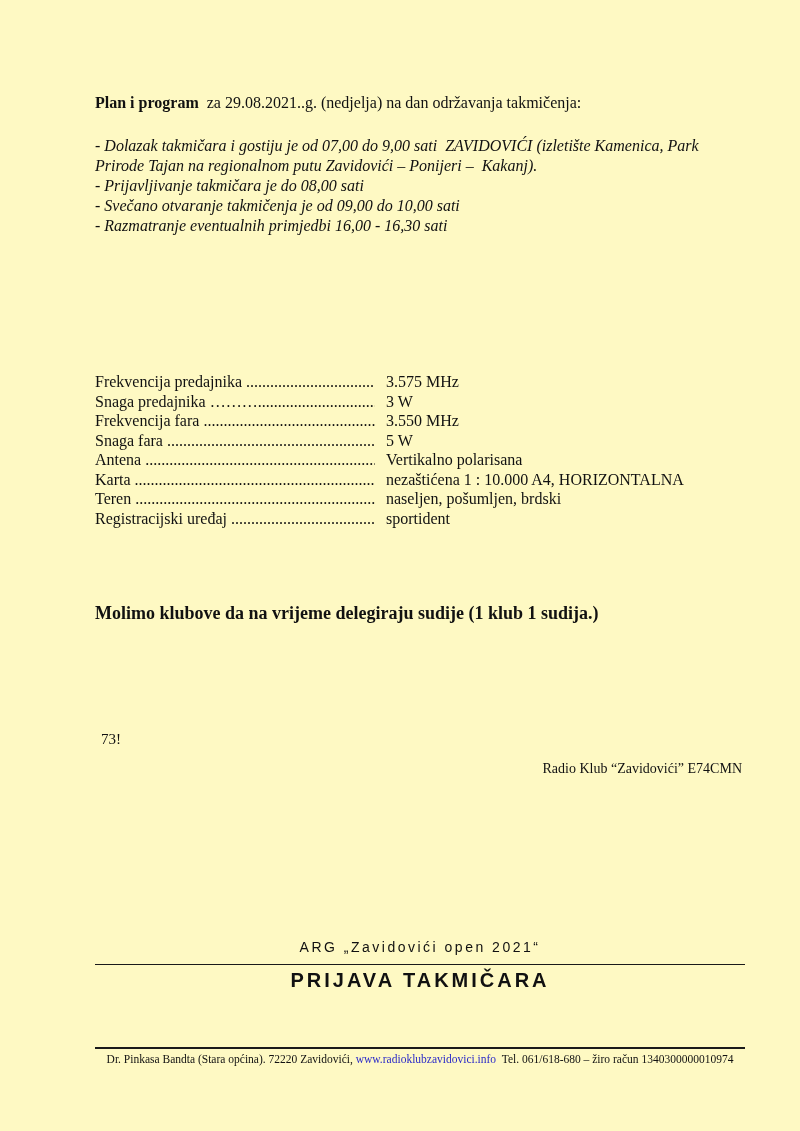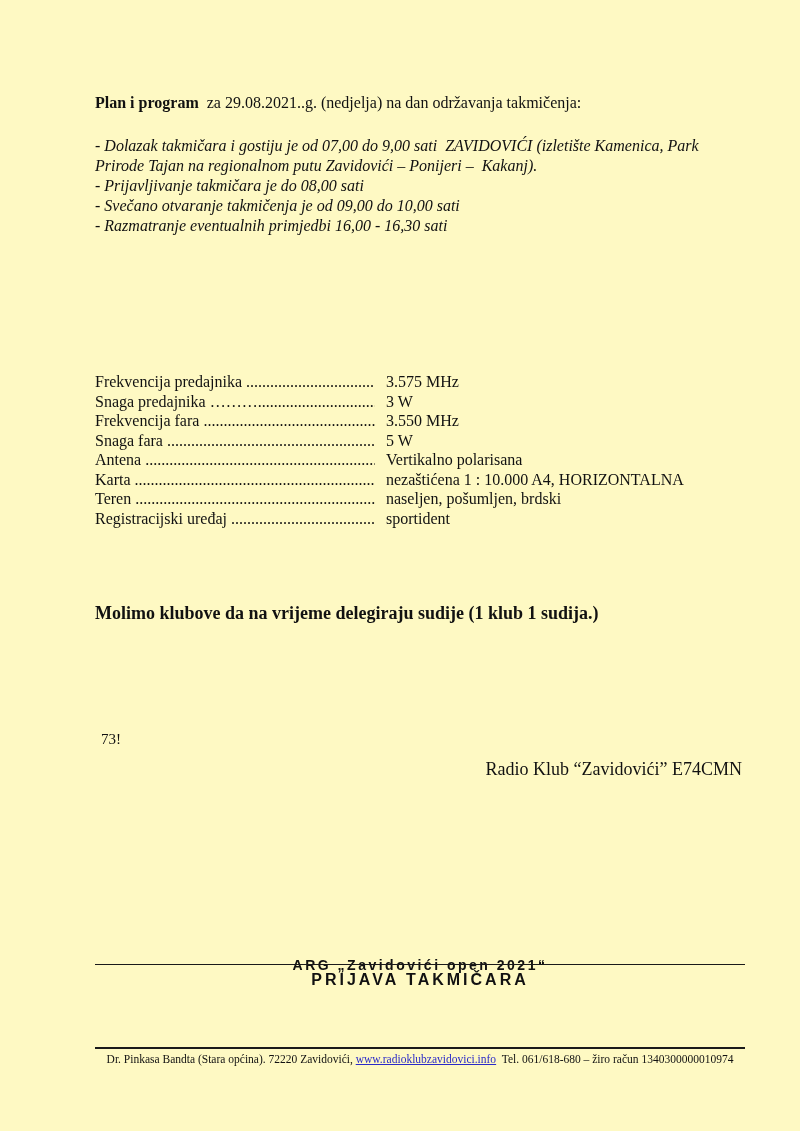--- a/index.html
+++ b/index.html
@@ -52,59 +52,57 @@
   }
 
   .salutation {
     left: 101px; top: 712px;
     font-size: 15px; line-height: 20px; margin-top: 17px;
   }
 
   .signature {
     left: 95px; top: 760px; width: 647px;
     text-align: right;
-    font-size: 18px; line-height: 18px;
+    font-size: 14px; line-height: 18px;
   }
 
   .event-title {
     left: 95px; top: 938px; width: 650px;
     text-align: center;
     font-family: "Liberation Sans", "DejaVu Sans", sans-serif;
-    font-size: 14px; line-height: 18px; font-weight: bold;
+    font-size: 14px; line-height: 18px; font-weight: normal;
     letter-spacing: 2.5px;
-    margin-top: 18px;
   }
 
   .rule-thin {
     left: 95px; top: 964px; width: 650px; height: 0;
     border-top: 1.5px solid #1a1a1a;
   }
 
   .form-title {
     left: 95px; top: 967px; width: 650px;
     text-align: center;
     font-family: "Liberation Sans", "DejaVu Sans", sans-serif;
-    font-size: 16px; line-height: 26px; font-weight: bold;
+    font-size: 20px; line-height: 26px; font-weight: bold;
     letter-spacing: 3px;
   }
 
   .footer-rule {
     left: 95px; top: 1047px; width: 650px; height: 0;
     border-top: 2px solid #1a1a1a;
   }
 
   .footer-line {
     left: 95px; top: 1052px; width: 650px;
     text-align: center;
     font-size: 11.5px; line-height: 15px;
     white-space: pre;
   }
   .footer-line a {
     color: #2a2ac8;
-    text-decoration: underline;
     cursor: pointer;
   }
 </style>
 </head>
 <body>
 
 <div class="page">
 
   <div class="abs heading-line"><span class="bold">Plan i program</span><span>  za 29.08.2021..g. (nedjelja) na dan održavanja takmičenja:</span></div>
 

